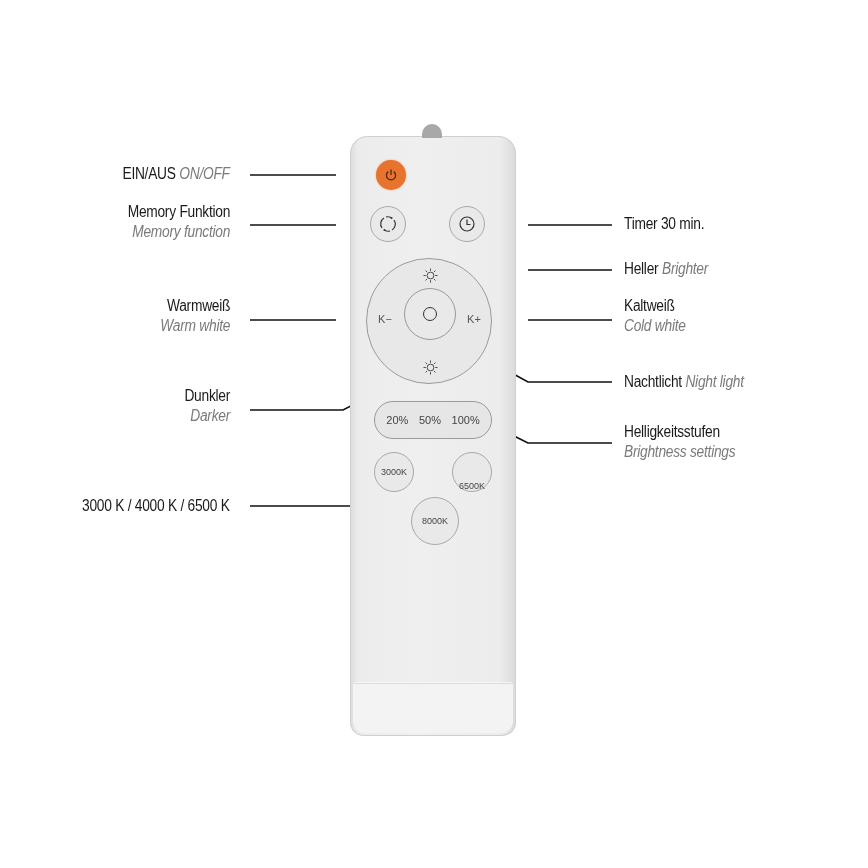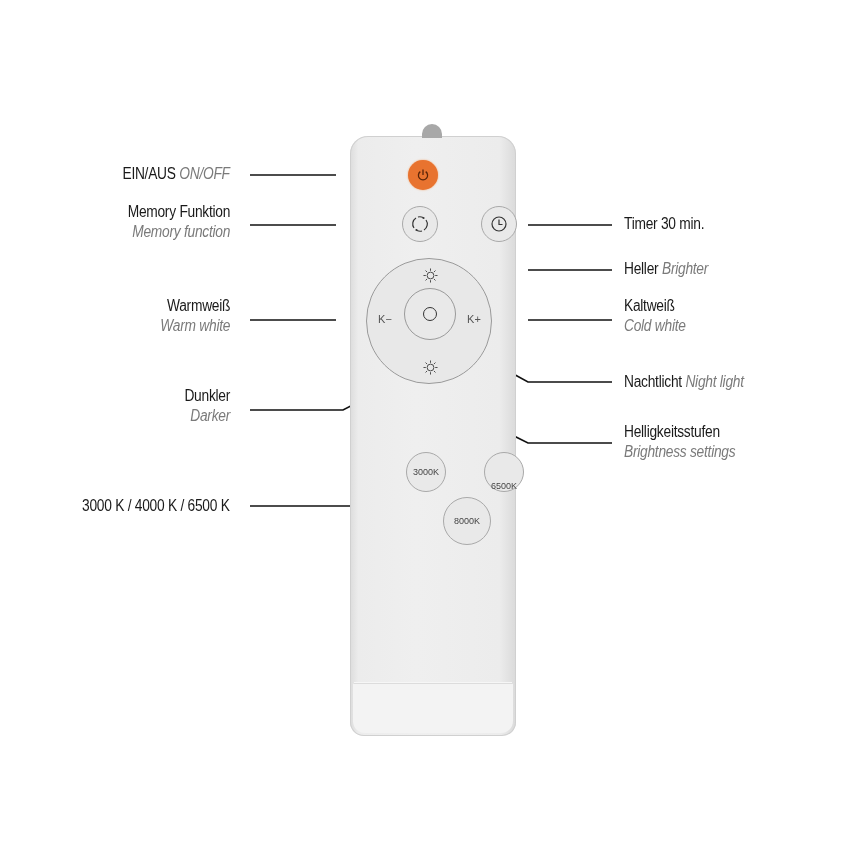--- a/index.html
+++ b/index.html
@@ -19,21 +19,21 @@
             box-shadow: inset 0 0 0 1px #d0d0d0; }
   .remote .tab { position:absolute; left:72px; top:-12px; width:20px; height:14px;
                  background:#a8a8a8; border-radius:10px 10px 0 0; }
   .remote .seam { position:absolute; left:4px; right:4px; top:546px; height:2px;
                   background:#dcdcdc; border-top:1px solid #f6f6f6; }
   .remote .bottom { position:absolute; left:3px; right:3px; top:548px; bottom:3px;
                     background:#f3f3f3; border-radius:0 0 12px 12px; }
 
   .btn { position:absolute; display:flex; align-items:center; justify-content:center;
          border-radius:50%; background:#e9e9e9; border:1.5px solid #a9a9a9;
-         box-sizing:border-box; font-size:9px; color:#444; cursor:pointer;margin-left:32px; }
+         box-sizing:border-box; font-size:9px; color:#444; cursor:pointer; }
   .btn.power { left:26px; top:24px; width:30px; height:30px; background:#e8732f;
                border:none; box-shadow:0 0 2px #f3a36b; color:#6a2a0a; }
   .btn.memory { left:20px; top:70px; width:36px; height:36px; }
   .btn.timer { left:99px; top:70px; width:36px; height:36px; }
   .dial { position:absolute; left:16px; top:122px; width:126px; height:126px;
           border-radius:50%; border:1.5px solid #9a9a9a; box-sizing:border-box; background:#e8e8e8; }
   .dial-center { position:absolute; left:37px; top:29px; width:52px; height:52px; border-radius:50%;
                  border:1.5px solid #9a9a9a; box-sizing:border-box; background:#e9e9e9;
                  display:flex; align-items:center; justify-content:center; cursor:pointer; }
   .dial-seg { position:absolute; font-size:11px; color:#555; cursor:pointer;
@@ -170,20 +170,25 @@
       </svg>
     </div>
     <div class="dial-center">
       <svg width="16" height="16" viewBox="0 0 16 16">
         <circle cx="8" cy="8" r="6.5" stroke="#333" stroke-width="1" fill="none"></circle>
         <path d="M9.6 4.3 A3.8 3.8 0 1 1 5 10.6 A3.2 3.2 0 0 0 9.6 4.3 Z" fill="#222"></path>
       </svg>
     </div>
   </div>
 
+  <div class="pill">
+    <span>20%</span>
+    <span>50%</span>
+    <span>100%</span>
+  </div>
 
   <div class="btn k3000">
     <span>3000K</span>
   </div>
   <div class="btn k6500">
     <span>6500K</span>
   </div>
   <div class="btn k4000">
     <span>8000K</span>
   </div>

